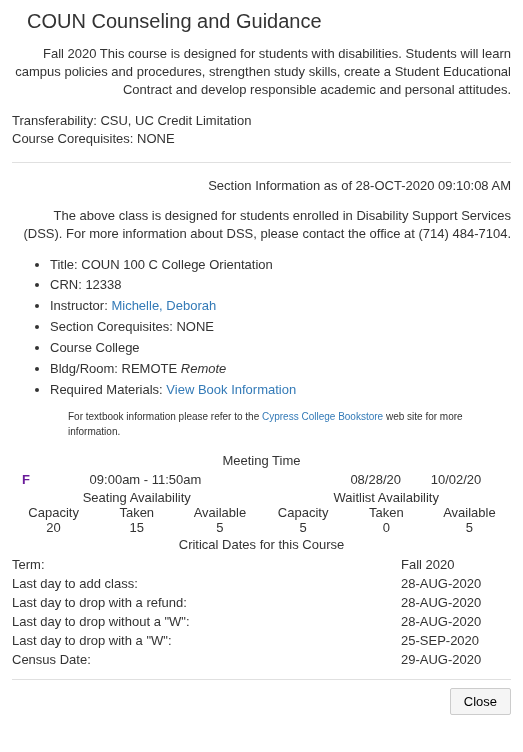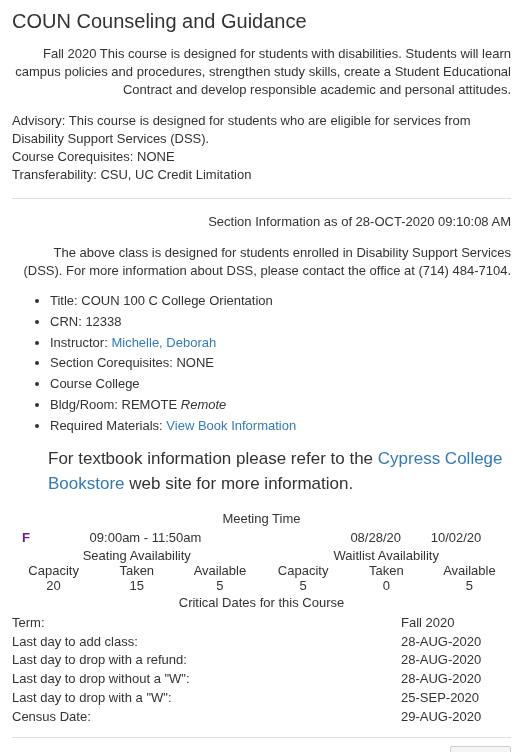--- a/index.html
+++ b/index.html
@@ -7,21 +7,21 @@
   font-size: 13px;
   color: #333;
   margin: 0;
   padding: 10px 12px;
   width: 499px;
 }
 h1 {
   font-size: 20px;
   font-weight: normal;
   color: #333;
-  margin: 0 0 12px 0;
+  margin: 0 0 12px 15px;
 }
 p {
   margin: 0 0 12px 0;
   line-height: 1.4;
   text-align: right;
 }
 .advisory-block {
   margin-bottom: 14px;
   line-height: 1.4;
 }
@@ -40,22 +40,22 @@
 }
 a, .link {
   color: #337ab7;
   text-decoration: none;
   cursor: pointer;
 }
 .italic {
   font-style: italic;
 }
 .textbook-note {
-  font-size: 17px;
-  margin: 6px 0 14px 36px;
+  font-size: 10px;
+  margin: 6px 0 14px 56px;
   line-height: 1.5;
 }
 .meeting-heading, .critical-heading {
   text-align: center;
   margin: 2px 0 4px 0;
 }
 .row {
   display: flex;
 }
 .meeting-row .c1 { width: 28px; text-align: center; }
@@ -95,23 +95,22 @@
 }
 </style>
 </head>
 <body>
 
 <h1>COUN Counseling and Guidance</h1>
 
 <p>Fall 2020 This course is designed for students with disabilities. Students will learn campus policies and procedures, strengthen study skills, create a Student Educational Contract and develop responsible academic and personal attitudes.</p>
 
 <div class="advisory-block">
-  <div>Advisory: This course is designed for students who are eligible for services from Disability Support Services (DSS).</div>
+  <div>Transferability: CSU, UC Credit Limitation</div>
   <div>Course Corequisites: NONE</div>
-  <div>Transferability: CSU, UC Credit Limitation</div>
 </div>
 
 <hr>
 
 <p>Section Information as of 28-OCT-2020 09:10:08 AM</p>
 
 <p>The above class is designed for students enrolled in Disability Support Services (DSS). For more information about DSS, please contact the office at (714) 484-7104.</p>
 
 <ul>
   <li><span>Title: </span><span>COUN 100 C College Orientation</span></li>

